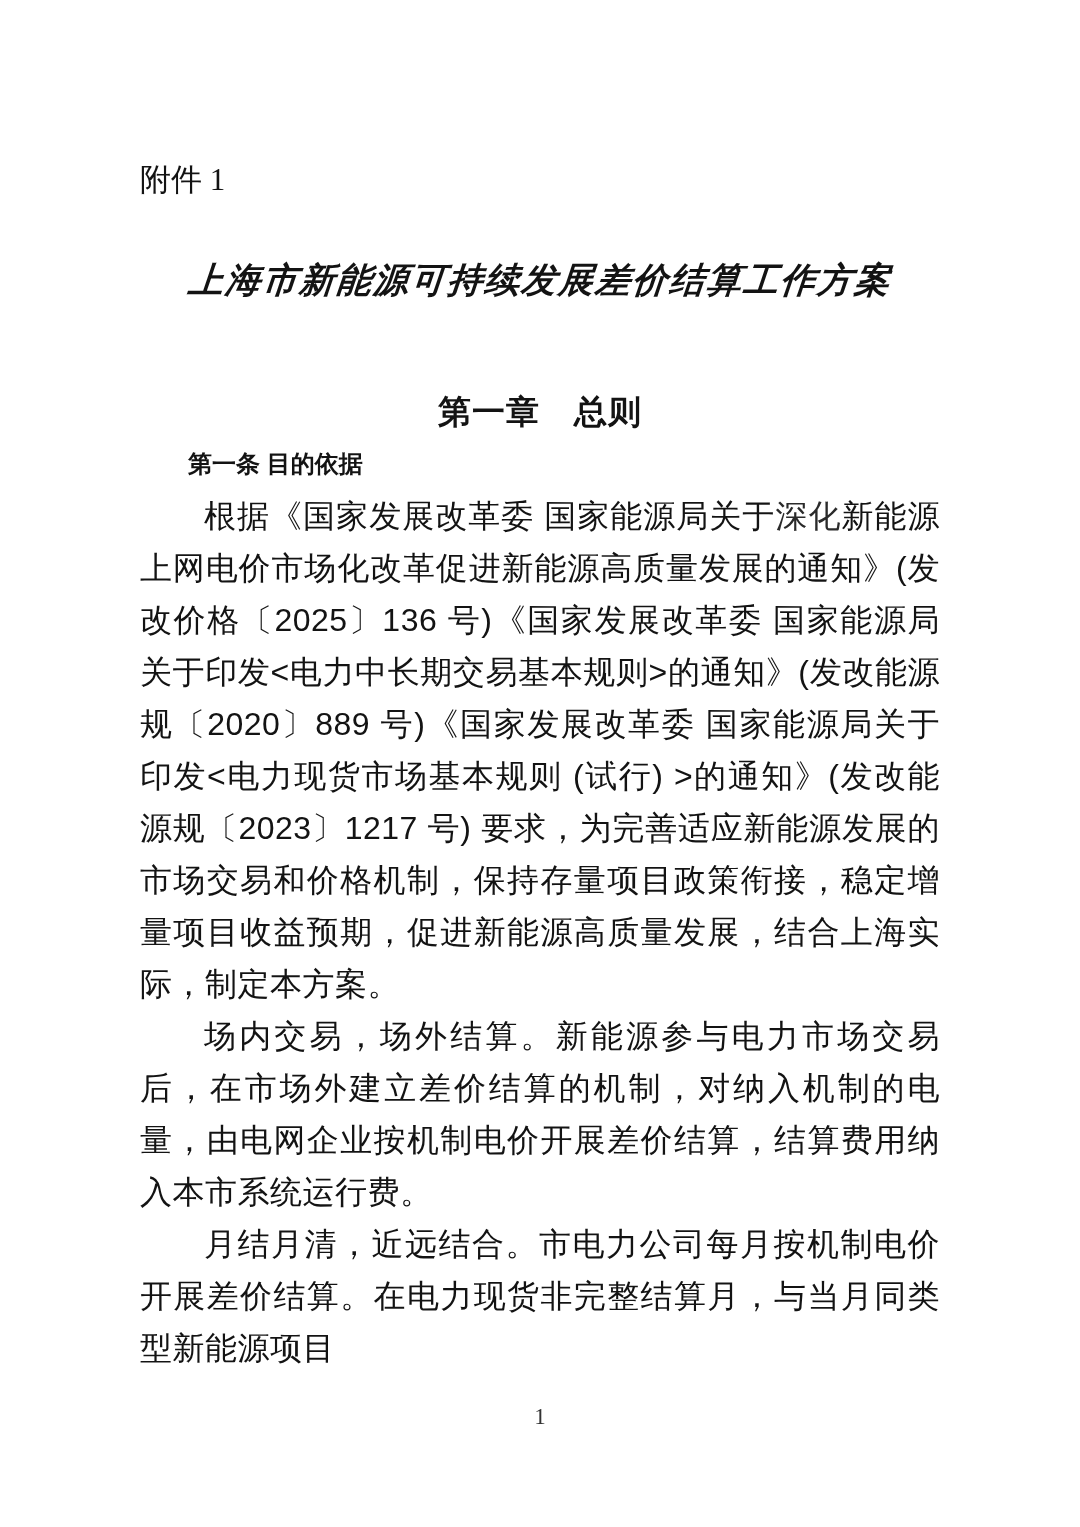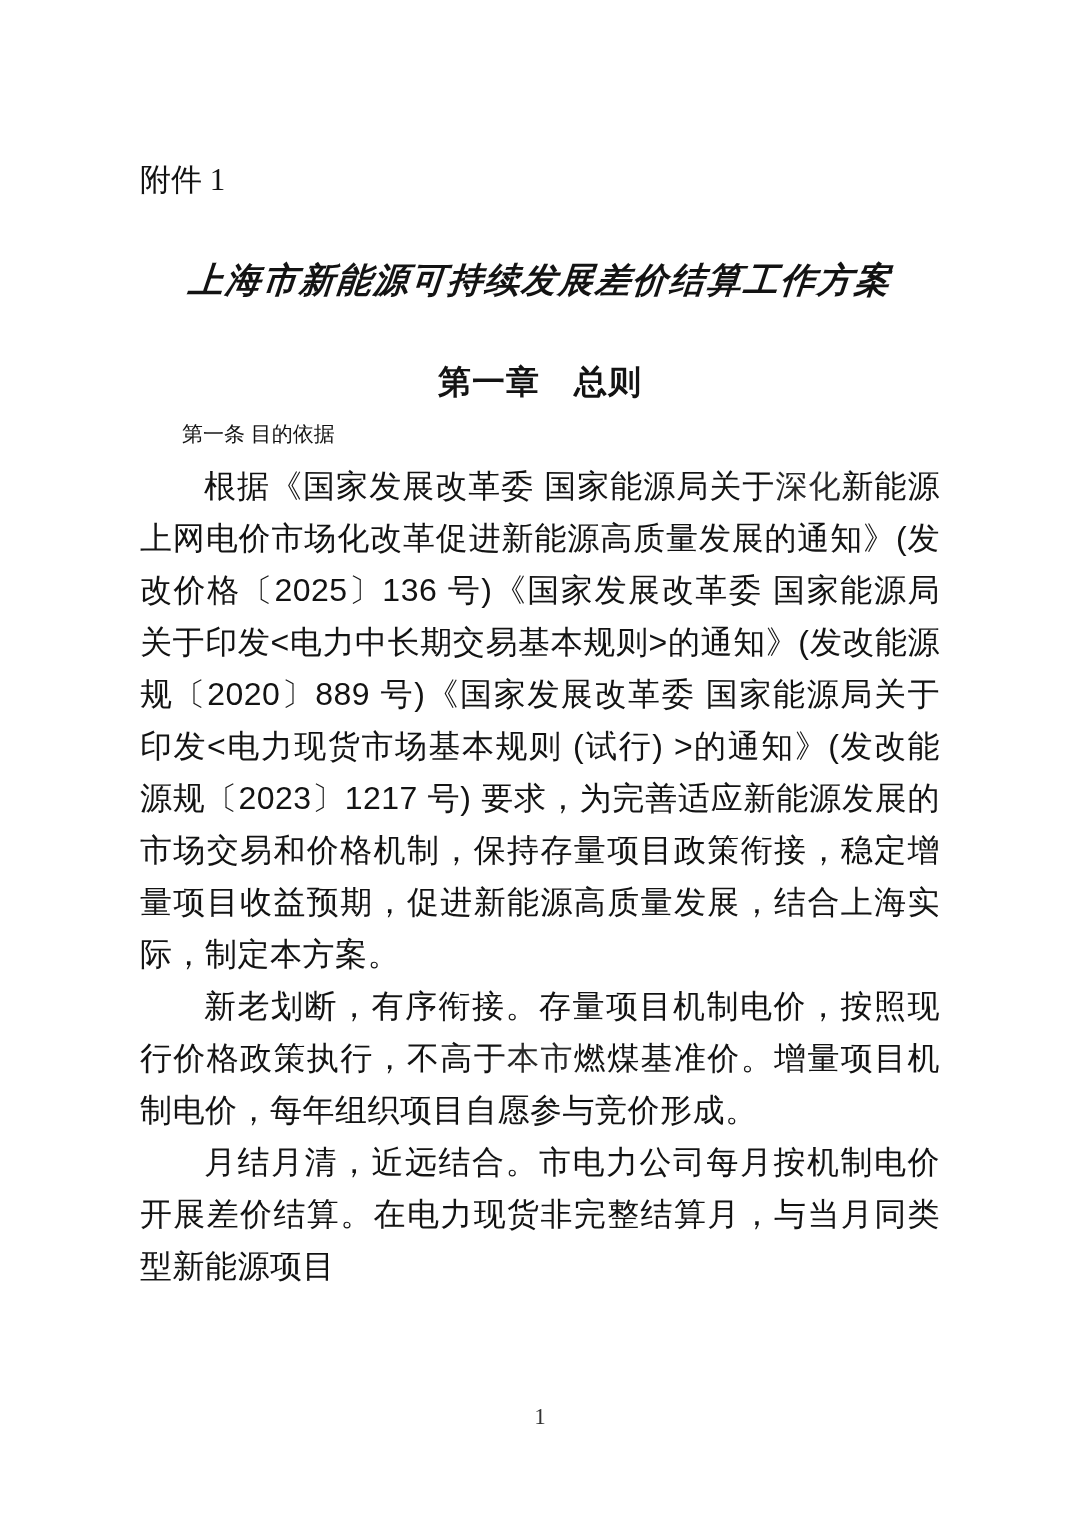--- a/index.html
+++ b/index.html
@@ -33,32 +33,32 @@
     text-align: center;
     font-family: "Liberation Serif", serif;
     font-size: 35px;
     line-height: 50px;
     font-weight: 700;
     font-style: italic;
     letter-spacing: 2px;
     transform: skewX(-5deg);
   }
   .chapter-heading {
-    margin: 50px 0 0 0;
+    margin: 80px 0 0 0;
     text-align: center;
     font-size: 33px;
     line-height: 52px;
     font-weight: 600;
     letter-spacing: 1px;
   }
   .article-heading {
     margin: 0;
-    font-size: 21px;
+    font-size: 24px;
     line-height: 52px;
-    font-weight: 400;
+    font-weight: 700;
     text-indent: 2em;
   }
   .para {
     margin: 0;
     font-size: 32px;
     line-height: 52px;
     text-align: justify;
     text-indent: 2em;
     letter-spacing: 0.5px;
   }
@@ -84,18 +84,18 @@
 <div class="page">
   <p class="attachment-label">附件 1</p>
 
   <h1 class="doc-title">上海市新能源可持续发展差价结算工作方案</h1>
 
   <h2 class="chapter-heading">第一章　总则</h2>
 
   <div>
       <h3 class="article-heading">第一条 目的依据</h3>
       <p class="para"><span>根据《国家发展改革委 国家能源局关于</span><span class="alt-font">深化</span><span>新能源上网电价市场化改革促进新能源高质量发展的通知》(发改价格〔2025〕136 号)《国家发展改革委 国家能源局关于印发&lt;电力中长期交易基本规则&gt;的通知》(发改能源规〔2020〕889 号)《国家发展改革委 国家能源局关于印发&lt;电力现货市场基本规则 (试行) &gt;的通知》(发改能源规〔2023〕1217 号) 要求，为完善适应新能源发展的市场交易和价格机制，保持存量项目政策衔接，稳定增量项目收益预期，促进新能源高质量发展，结合上海实际，制定本方案。</span></p>
-      <p class="para"><span>新老划断，有序衔接。存量项目机制电价，按照现行价格政策执行，不高于</span><span class="alt-font">本市</span><span>燃煤基准价。增量项目机制电价，每年组织项目自愿参与竞价形成。</span></p>
+      <p class="para"><span>场内交易，场外结算。新能源参与电力市场交易后，在市场外建立差价结算的机制，对纳入机制的电量，由电网企业按机制电价开展差价结算，结算费用纳入本市系统运行费。</span></p>
       <p class="para"><span>月结月清，近远结合。市电力公司每月按机制电价开展差价结算。在电力现货非完整结算月，与当月同类型新能源项目</span></p>
     </div>
 
   <div class="page-number">1</div>
 </div>
 
 </body></html>

